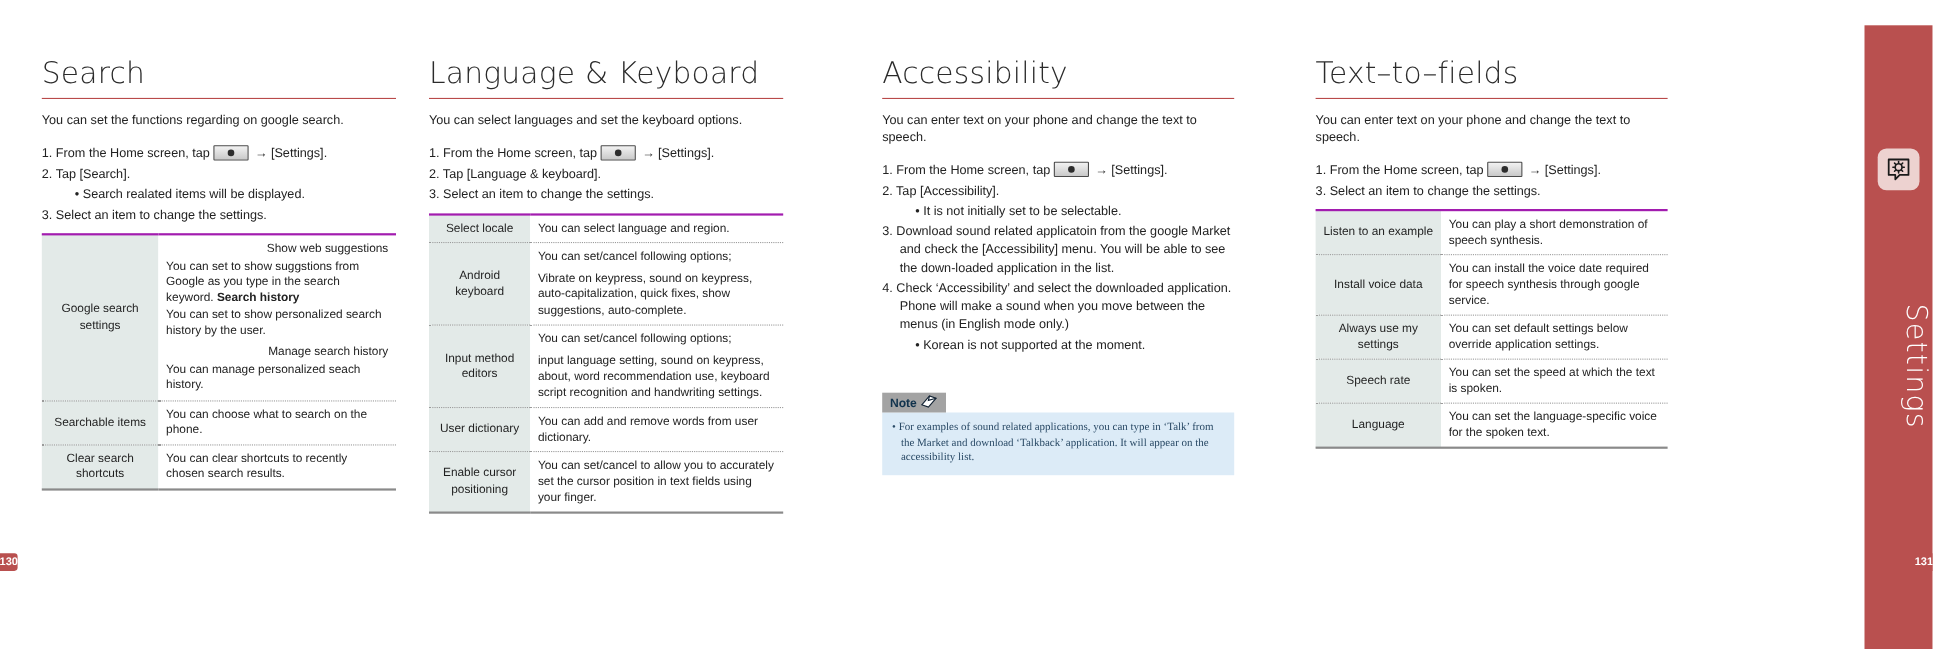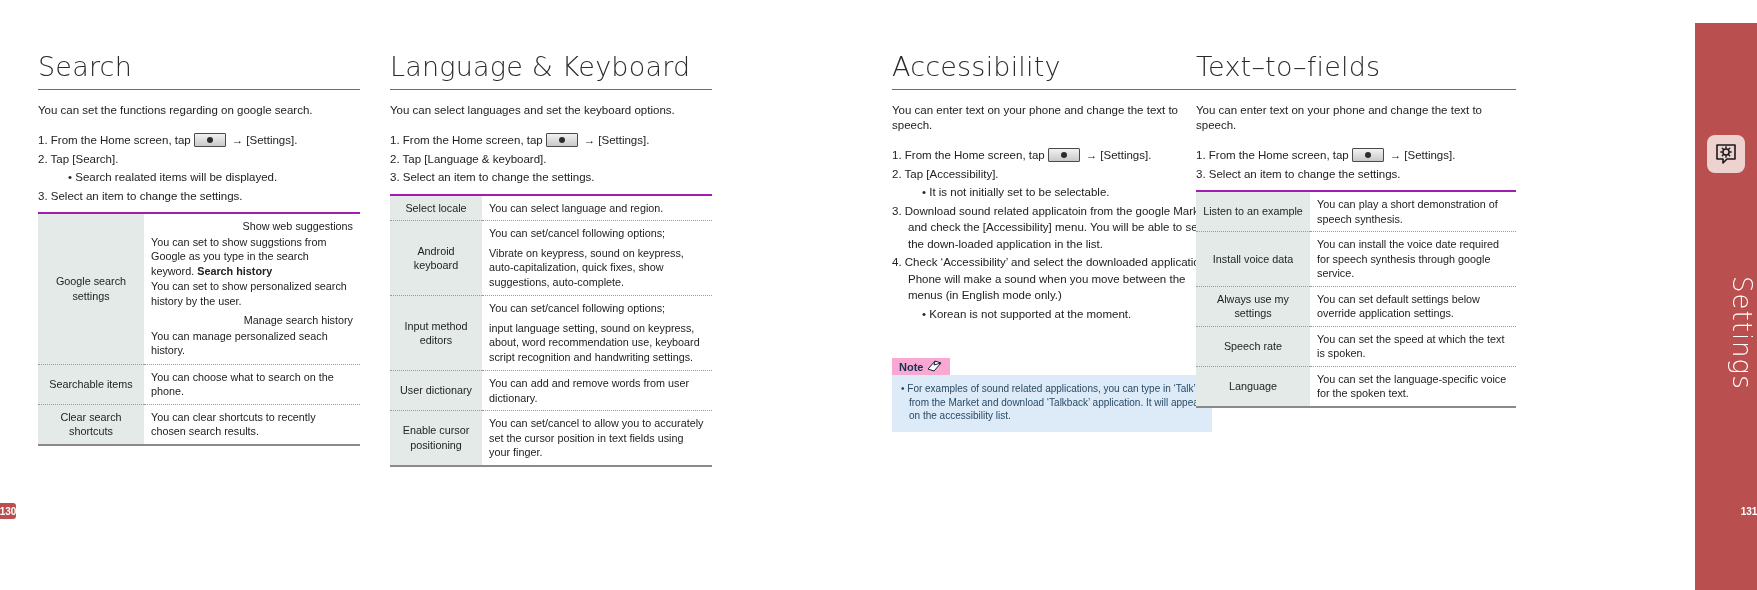--- a/index.html
+++ b/index.html
@@ -9,21 +9,21 @@
     font-family:"Liberation Sans","DejaVu Sans",sans-serif;
     color:#1a1a1a;
     overflow:hidden;
     position:relative;
   }
   .page{position:absolute;inset:0;margin-top:23px;}
 
   .col{position:absolute;top:28px;}
   .col-1{left:38px;width:322px;}
   .col-2{left:390px;width:322px;}
-  .col-3{left:892px;width:320px;}
+  .col-3{left:802px;width:320px;}
   .col-4{left:1196px;width:320px;}
 
   h1.sec-title{
     font-family:"DejaVu Sans",sans-serif;
     font-weight:300;
     font-size:27px;
     line-height:32px;
     letter-spacing:.2px;
     margin:0 0 6px 0;
     color:#2b2b2b;
@@ -77,32 +77,32 @@
   td.v p{margin:0 0 1px 0;}
   td.v p.gap{margin-top:5px;}
 
   .c1 td.k{width:92px;}
   .c2 td.k{width:78px;}
   .c4 td.k{width:100px;}
 
   
   .note{margin-top:35px;width:320px;}
   .note-tab{
-    display:inline-block;background:#f9a8d4;color:#11334d;
+    display:inline-block;background:#a3a3a3;color:#11334d;
     font-size:11px;font-weight:bold;padding:2px 8px 2px 7px;
     position:relative;
   }
   .note-tab .np{
     display:inline-block;width:16px;height:13px;vertical-align:-2px;margin-left:3px;
   }
   .note-body{
     background:#dcebf7;padding:7px 9px 9px 9px;
     font-size:10px;line-height:13.5px;color:#2a4a66;
   }
-  .note-body li{list-style:none;padding-left:8px;text-indent:-8px;}
+  .note-body li{list-style:none;padding-left:8px;text-indent:-8px;font-family:Liberation Serif, serif;}
 
   
   .sidetab{
     position:absolute;right:0;top:0;width:62px;height:590px;
     background:#b9504f;
   }
   .sidetab .icon{
     position:absolute;top:112px;left:12px;width:38px;height:38px;
     border-radius:8px;background:#edd2d0;
     display:flex;align-items:center;justify-content:center;

